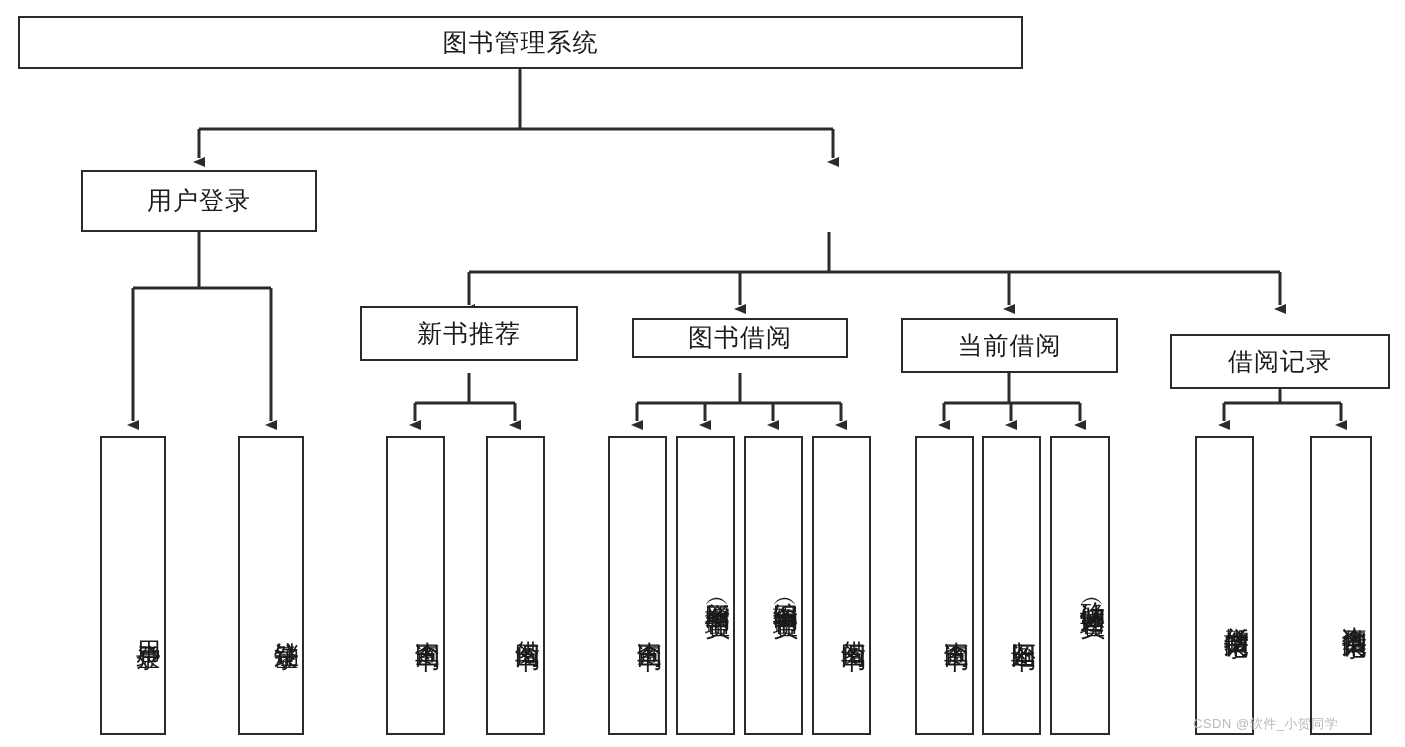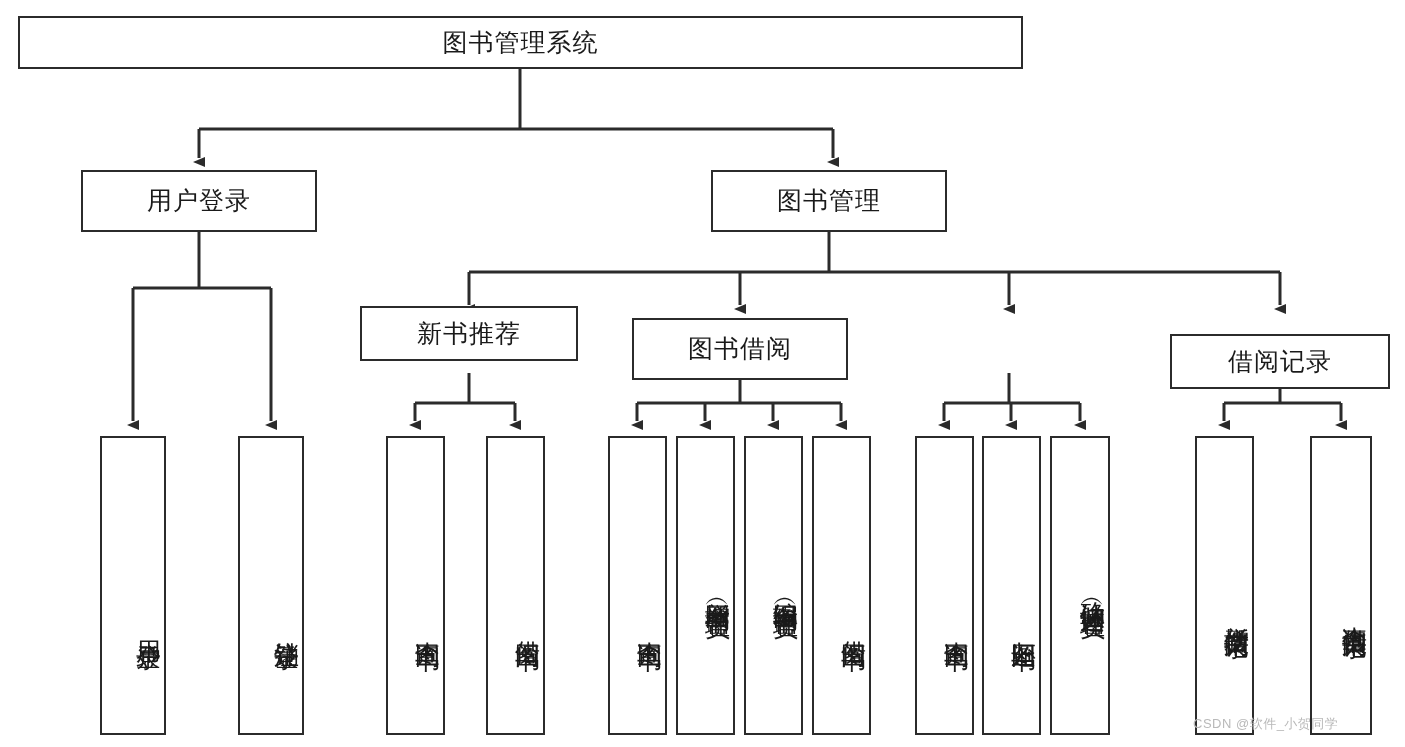--- a/index.html
+++ b/index.html
@@ -118,32 +118,32 @@
   </svg>
 
   <div class="node horiz" style="left:18px; top:16px; width:1005px; height:53px;">
     <span>图书管理系统</span>
   </div>
 
   <div class="node horiz" style="left:81px; top:170px; width:236px; height:62px;">
     <span>用户登录</span>
   </div>
 
-  <div class="node horiz" style="left:711px; top:170px; width:236px; height:62px;">
-    <span>图书管理</span>
-  </div>
 
   <div class="node horiz" style="left:360px; top:306px; width:218px; height:55px;">
     <span>新书推荐</span>
   </div>
 
-  <div class="node horiz" style="left:632px; top:318px; width:216px; height:62px;">
+  <div class="node horiz" style="left:632px; top:318px; width:216px; height:40px;">
     <span>图书借阅</span>
   </div>
 
+  <div class="node horiz" style="left:901px; top:318px; width:217px; height:55px;">
+    <span>当前借阅</span>
+  </div>
 
   <div class="node horiz" style="left:1170px; top:318px; width:220px; height:55px;margin-top:16px;">
     <span>借阅记录</span>
   </div>
 
   <div class="node vert pad-small" style="left:100px; top:436px; width:66px; height:299px;">
     <span>用户登录</span>
   </div>
 
   <div class="node vert pad-small" style="left:238px; top:436px; width:66px; height:299px;">

